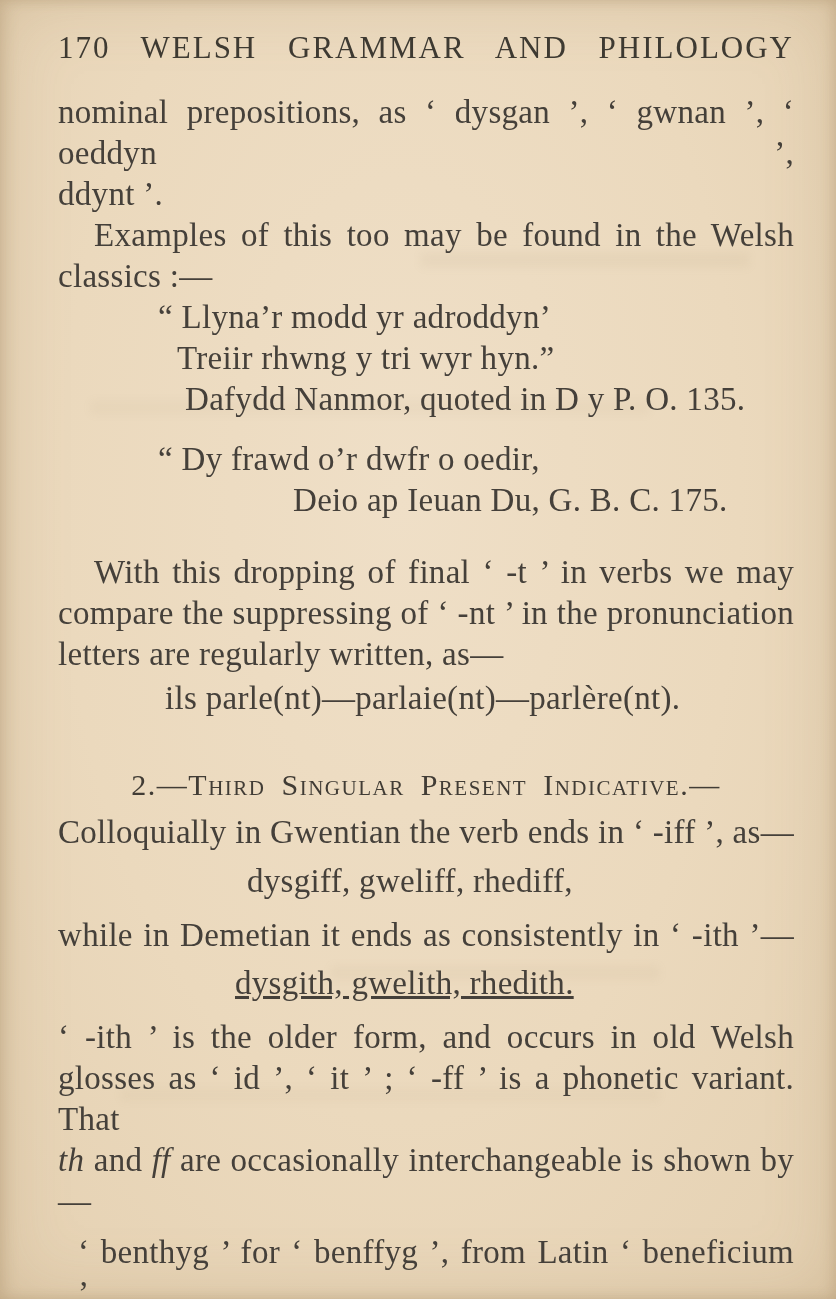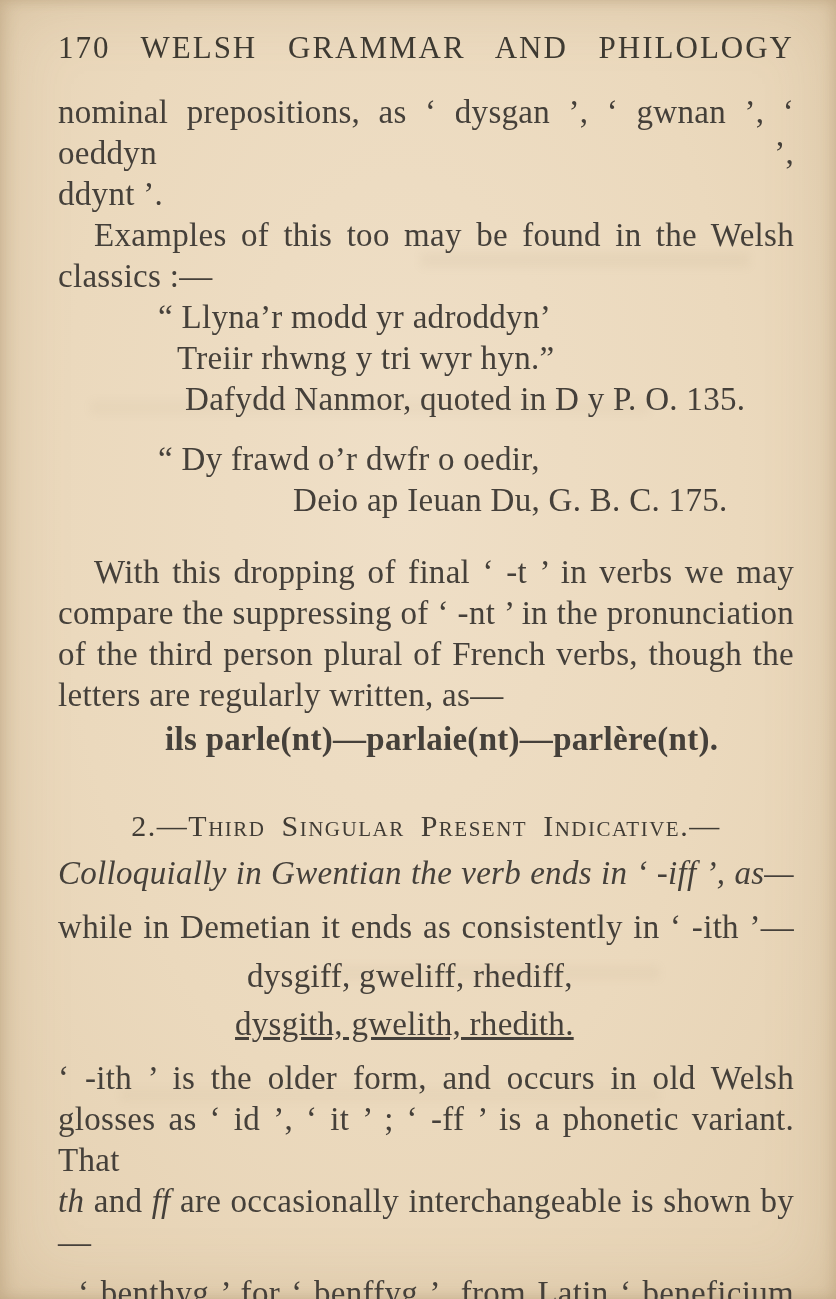--- a/index.html
+++ b/index.html
@@ -64,33 +64,33 @@
   .verse .attr1  { margin-left: 127px; }
   .verse .attr2  { margin-left: 235px; }
   .verse .ln { text-align: left; text-align-last: left; }
   .verse2 { margin-top: 19px; }
 
   .dropping { margin-top: 31px; }
 
   .french {
     margin-top: 3px;
     margin-left: 107px;
-    text-align: left; text-align-last: left; font-weight: bold;
+    text-align: left; text-align-last: left;
   }
 
   .sec-heading {
     margin-top: 49px;
     font-variant: small-caps;
     font-size: 30px;
     letter-spacing: 1.5px;
     word-spacing: 7px;
     text-align: center; text-align-last: center;
     color: #413c35;
   }
-  .gwentian  { margin-top: 10px; font-style: italic; }
+  .gwentian  { margin-top: 10px; }
   .iff-ex    { margin-top: 8px;  margin-left: 189px; text-align: left; text-align-last: left; }
   .demetian  { margin-top: 13px; }
   .ith-ex    { margin-top: 7px;  margin-left: 177px; text-align: left; text-align-last: left; text-decoration: underline; }
   .older     { margin-top: 13px; }
   .benthyg   { margin-top: 10px; padding-left: 20px; }
   .it        { font-style: italic; }
 
   
   .smudge {
     position: absolute;
@@ -138,33 +138,32 @@
     </div>
 
     <div class="verse verse2">
       <div class="ln vline1">“ Dy frawd o’r dwfr o oedir,</div>
       <div class="ln attr2">Deio ap Ieuan Du, G. B. C. 175.</div>
     </div>
 
     <div class="dropping">
       <div class="ln indent">With this dropping of final ‘ -t ’ in verbs we may</div>
       <div class="ln">compare the suppressing of ‘ -nt ’ in the pronunciation</div>
-      <div class="ln">of the third person plural of French verbs, though the</div>
       <div class="ln short">letters are regularly written, as—</div>
     </div>
 
     <div class="ln french">ils parle(nt)—parlaie(nt)—parlère(nt).</div>
 
     <div class="sec-heading">2.—Third Singular Present Indicative.—</div>
 
     <div class="ln gwentian">Colloquially in Gwentian the verb ends in ‘ -iff ’, as—</div>
 
+    <div class="ln iff-ex">dysgiff, gweliff, rhediff,</div>
+
     <div class="ln demetian">while in Demetian it ends as consistently in ‘ -ith ’—</div>
-
-    <div class="ln iff-ex">dysgiff, gweliff, rhediff,</div>
 
     <div class="ln ith-ex">dysgith, gwelith, rhedith.</div>
 
     <div class="older">
       <div class="ln">‘ -ith ’ is the older form, and occurs in old Welsh</div>
       <div class="ln">glosses as ‘ id ’, ‘ it ’ ; ‘ -ff ’ is a phonetic variant. That</div>
       <div class="ln">
         <span class="it">th</span><span> and </span><span class="it">ff</span><span> are occasionally interchangeable is shown by—</span>
       </div>
     </div>

